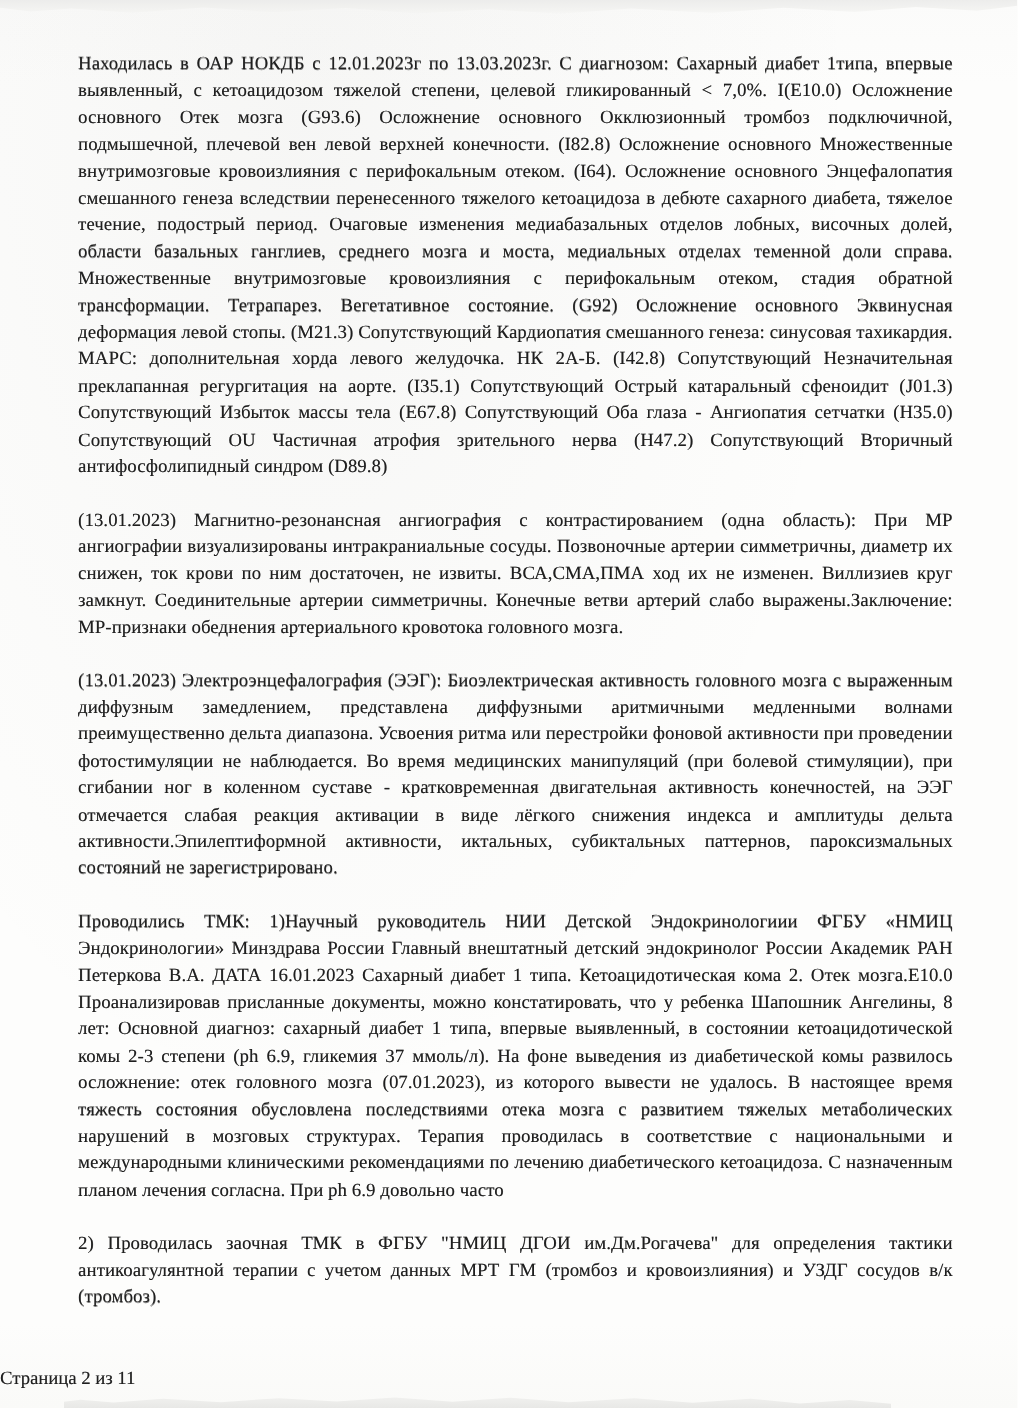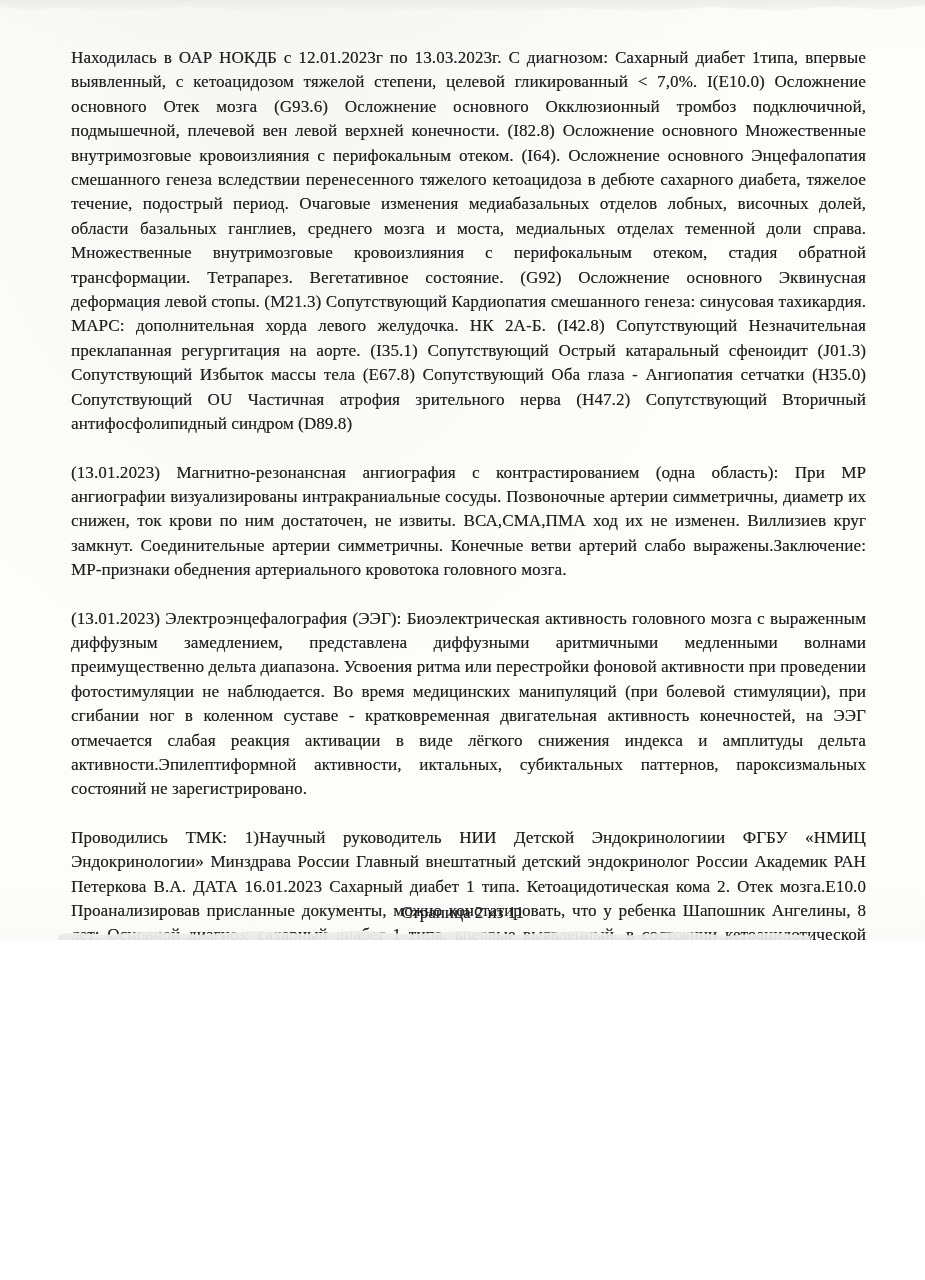--- a/index.html
+++ b/index.html
@@ -3,21 +3,21 @@
 <meta charset="utf-8">
 <style>
   :root{
     --ink:#1f1f1f;
     --paper:#fcfcfb;
   }
   html,body{margin:0;padding:0;background:#ffffff;}
   .page{
     position:relative;
     width:925px;
-    height:940px;
+    height:1280px;
     margin:0 auto;
     background:
       radial-gradient(ellipse at 30% 8%, rgba(120,120,115,0.05), rgba(0,0,0,0) 55%),
       linear-gradient(180deg, #fbfbfa 0%, #fdfdfc 6%, #fdfdfc 94%, #fafaf8 100%);
     background-color:var(--paper);
     overflow:hidden;
     font-family:"Liberation Serif","DejaVu Serif",serif;
   }
   
   .artifact-top{
@@ -48,21 +48,20 @@
     text-align:justify;
     letter-spacing:.1px;
     text-shadow:.2px .2px .5px rgba(30,30,30,.55);
   }
   .doc-body p{margin:0 0 24px 0;}
   .doc-body p:last-child{margin-bottom:0;}
   .page-footer{
     position:absolute;
     left:0;right:0;
     bottom:16px;
-    text-align:center;
     color:var(--ink);
     font-size:17px;
     line-height:22px;
     text-shadow:.2px .2px .5px rgba(30,30,30,.5);
   }
 </style>
 </head>
 <body>
 
 <div class="page">

